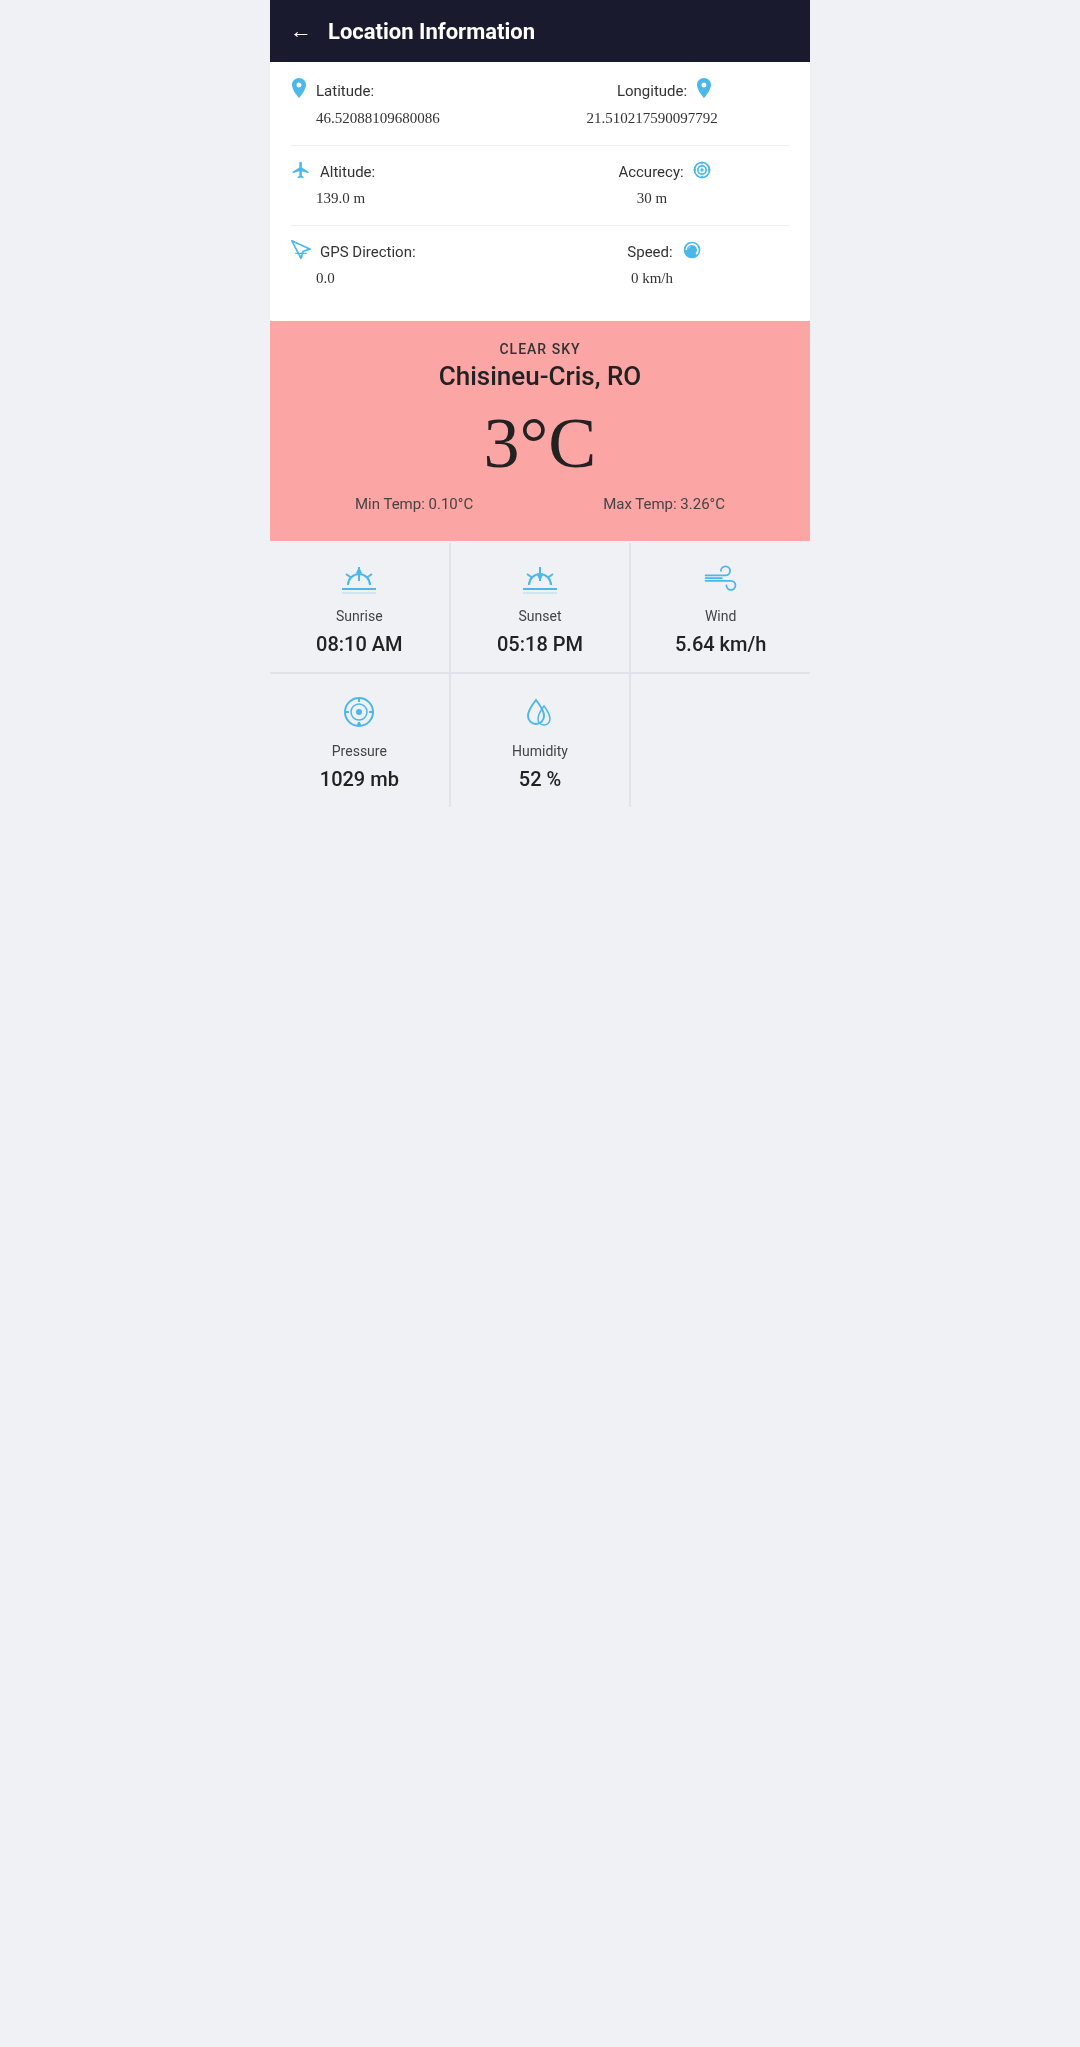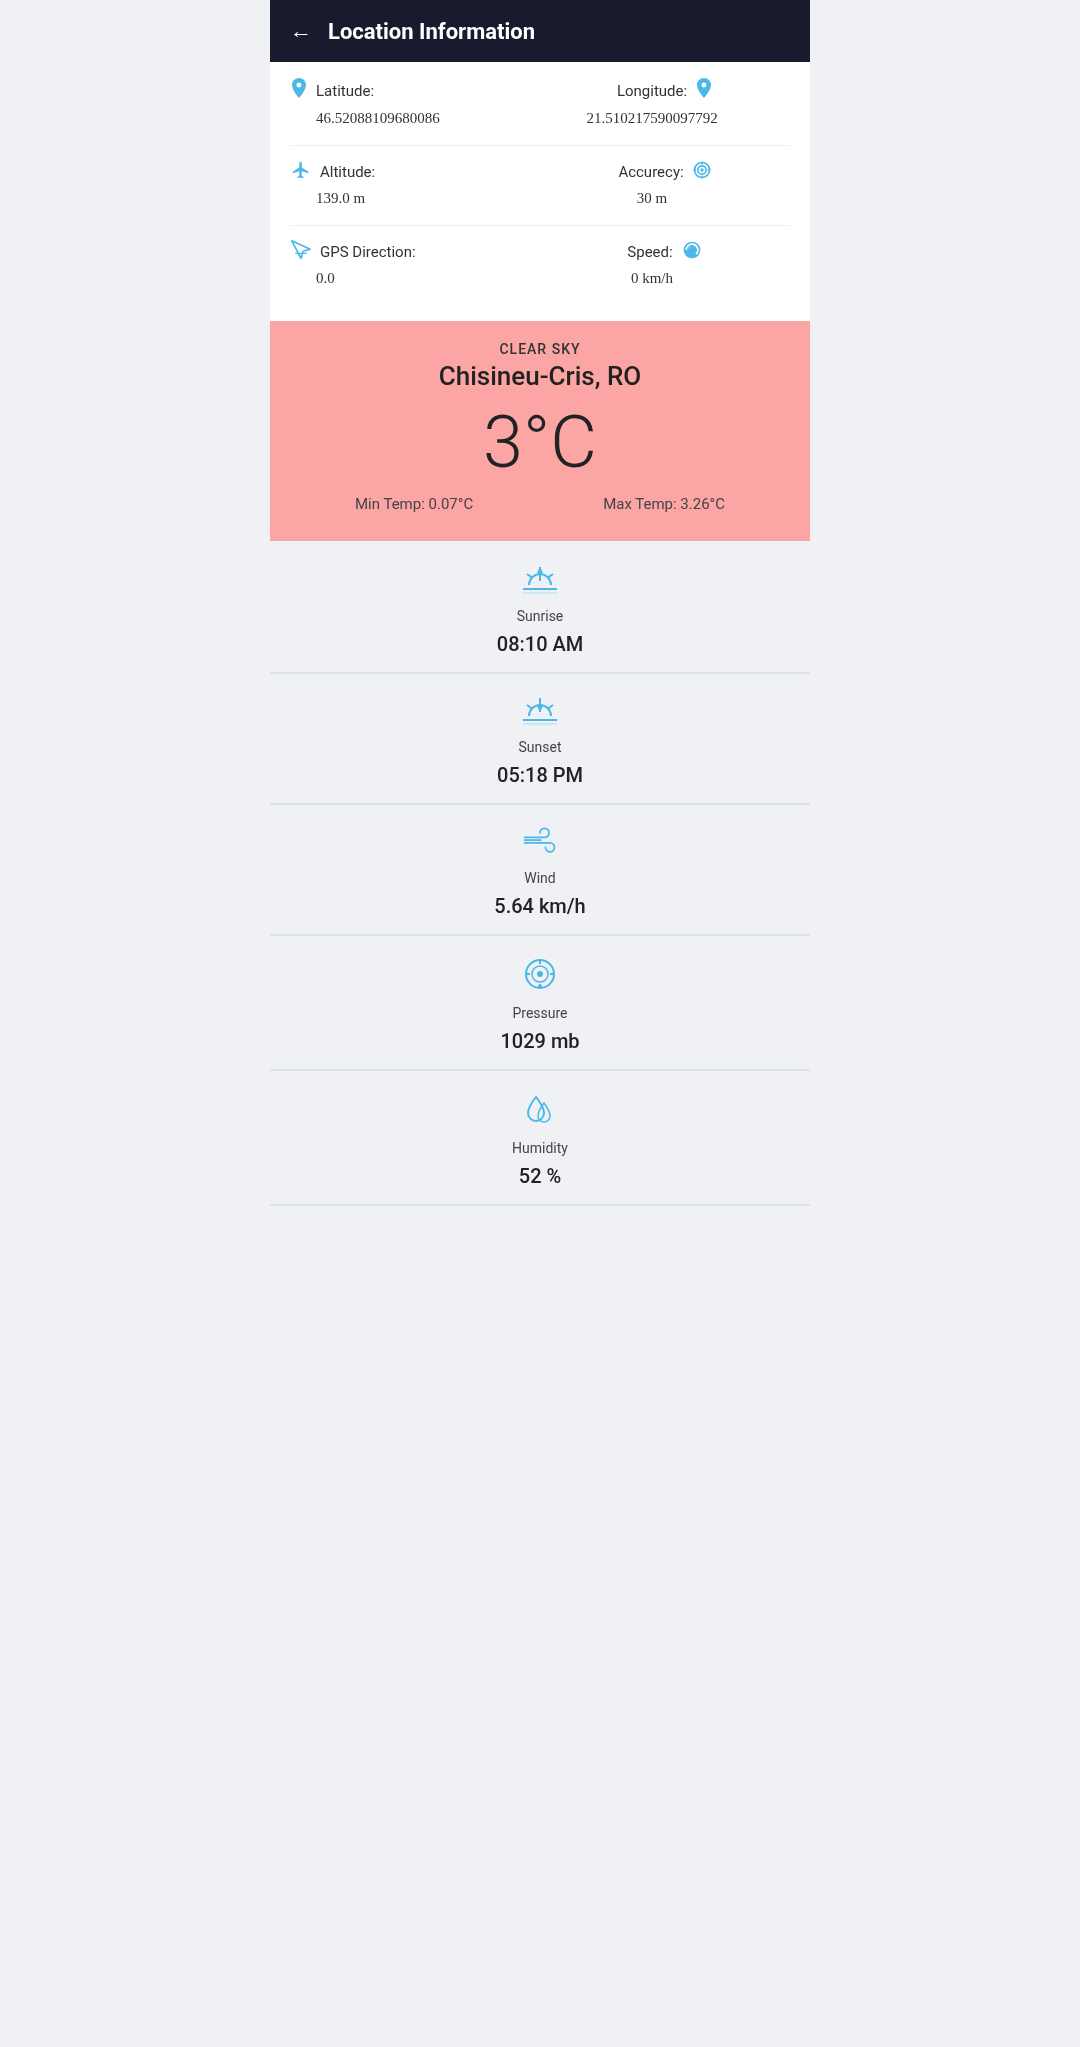--- a/index.html
+++ b/index.html
@@ -97,33 +97,34 @@
       font-weight: 500;
       color: #222;
       margin-bottom: 16px;
     }
     .weather-temp {
       font-size: 72px;
       font-weight: 300;
       color: #222;
       line-height: 1;
       margin-bottom: 16px;
+      font-family: Liberation Serif, serif;
     }
     .weather-minmax {
       display: flex;
       justify-content: space-around;
       font-size: 15px;
       color: #444;
       margin-bottom: 4px;
     }
 
     
     .weather-grid {
       display: grid;
-      grid-template-columns: 1fr;
+      grid-template-columns: 1fr 1fr 1fr;
       gap: 2px;
       background: #e0e2ea;
       margin-top: 2px;
     }
     .weather-card {
       background: #f0f1f5;
       display: flex;
       flex-direction: column;
       align-items: center;
       justify-content: center;
@@ -252,21 +253,21 @@
     </div>
   </div>
 
 </div>
 
 <div class="weather-section">
   <div class="weather-condition">CLEAR SKY</div>
   <div class="weather-city">Chisineu-Cris, RO</div>
   <div class="weather-temp">3°C</div>
   <div class="weather-minmax">
-    <span>Min Temp: 0.07°C</span>
+    <span>Min Temp: 0.10°C</span>
     <span>Max Temp: 3.26°C</span>
   </div>
 </div>
 
 <div class="weather-grid">
 
   <div class="weather-card">
     <div class="weather-card-icon">
       <svg width="38" height="32" viewBox="0 0 38 32" fill="none">
         <line x1="19" y1="18" x2="19" y2="4" stroke="#4ab8e8" stroke-width="2"></line>

